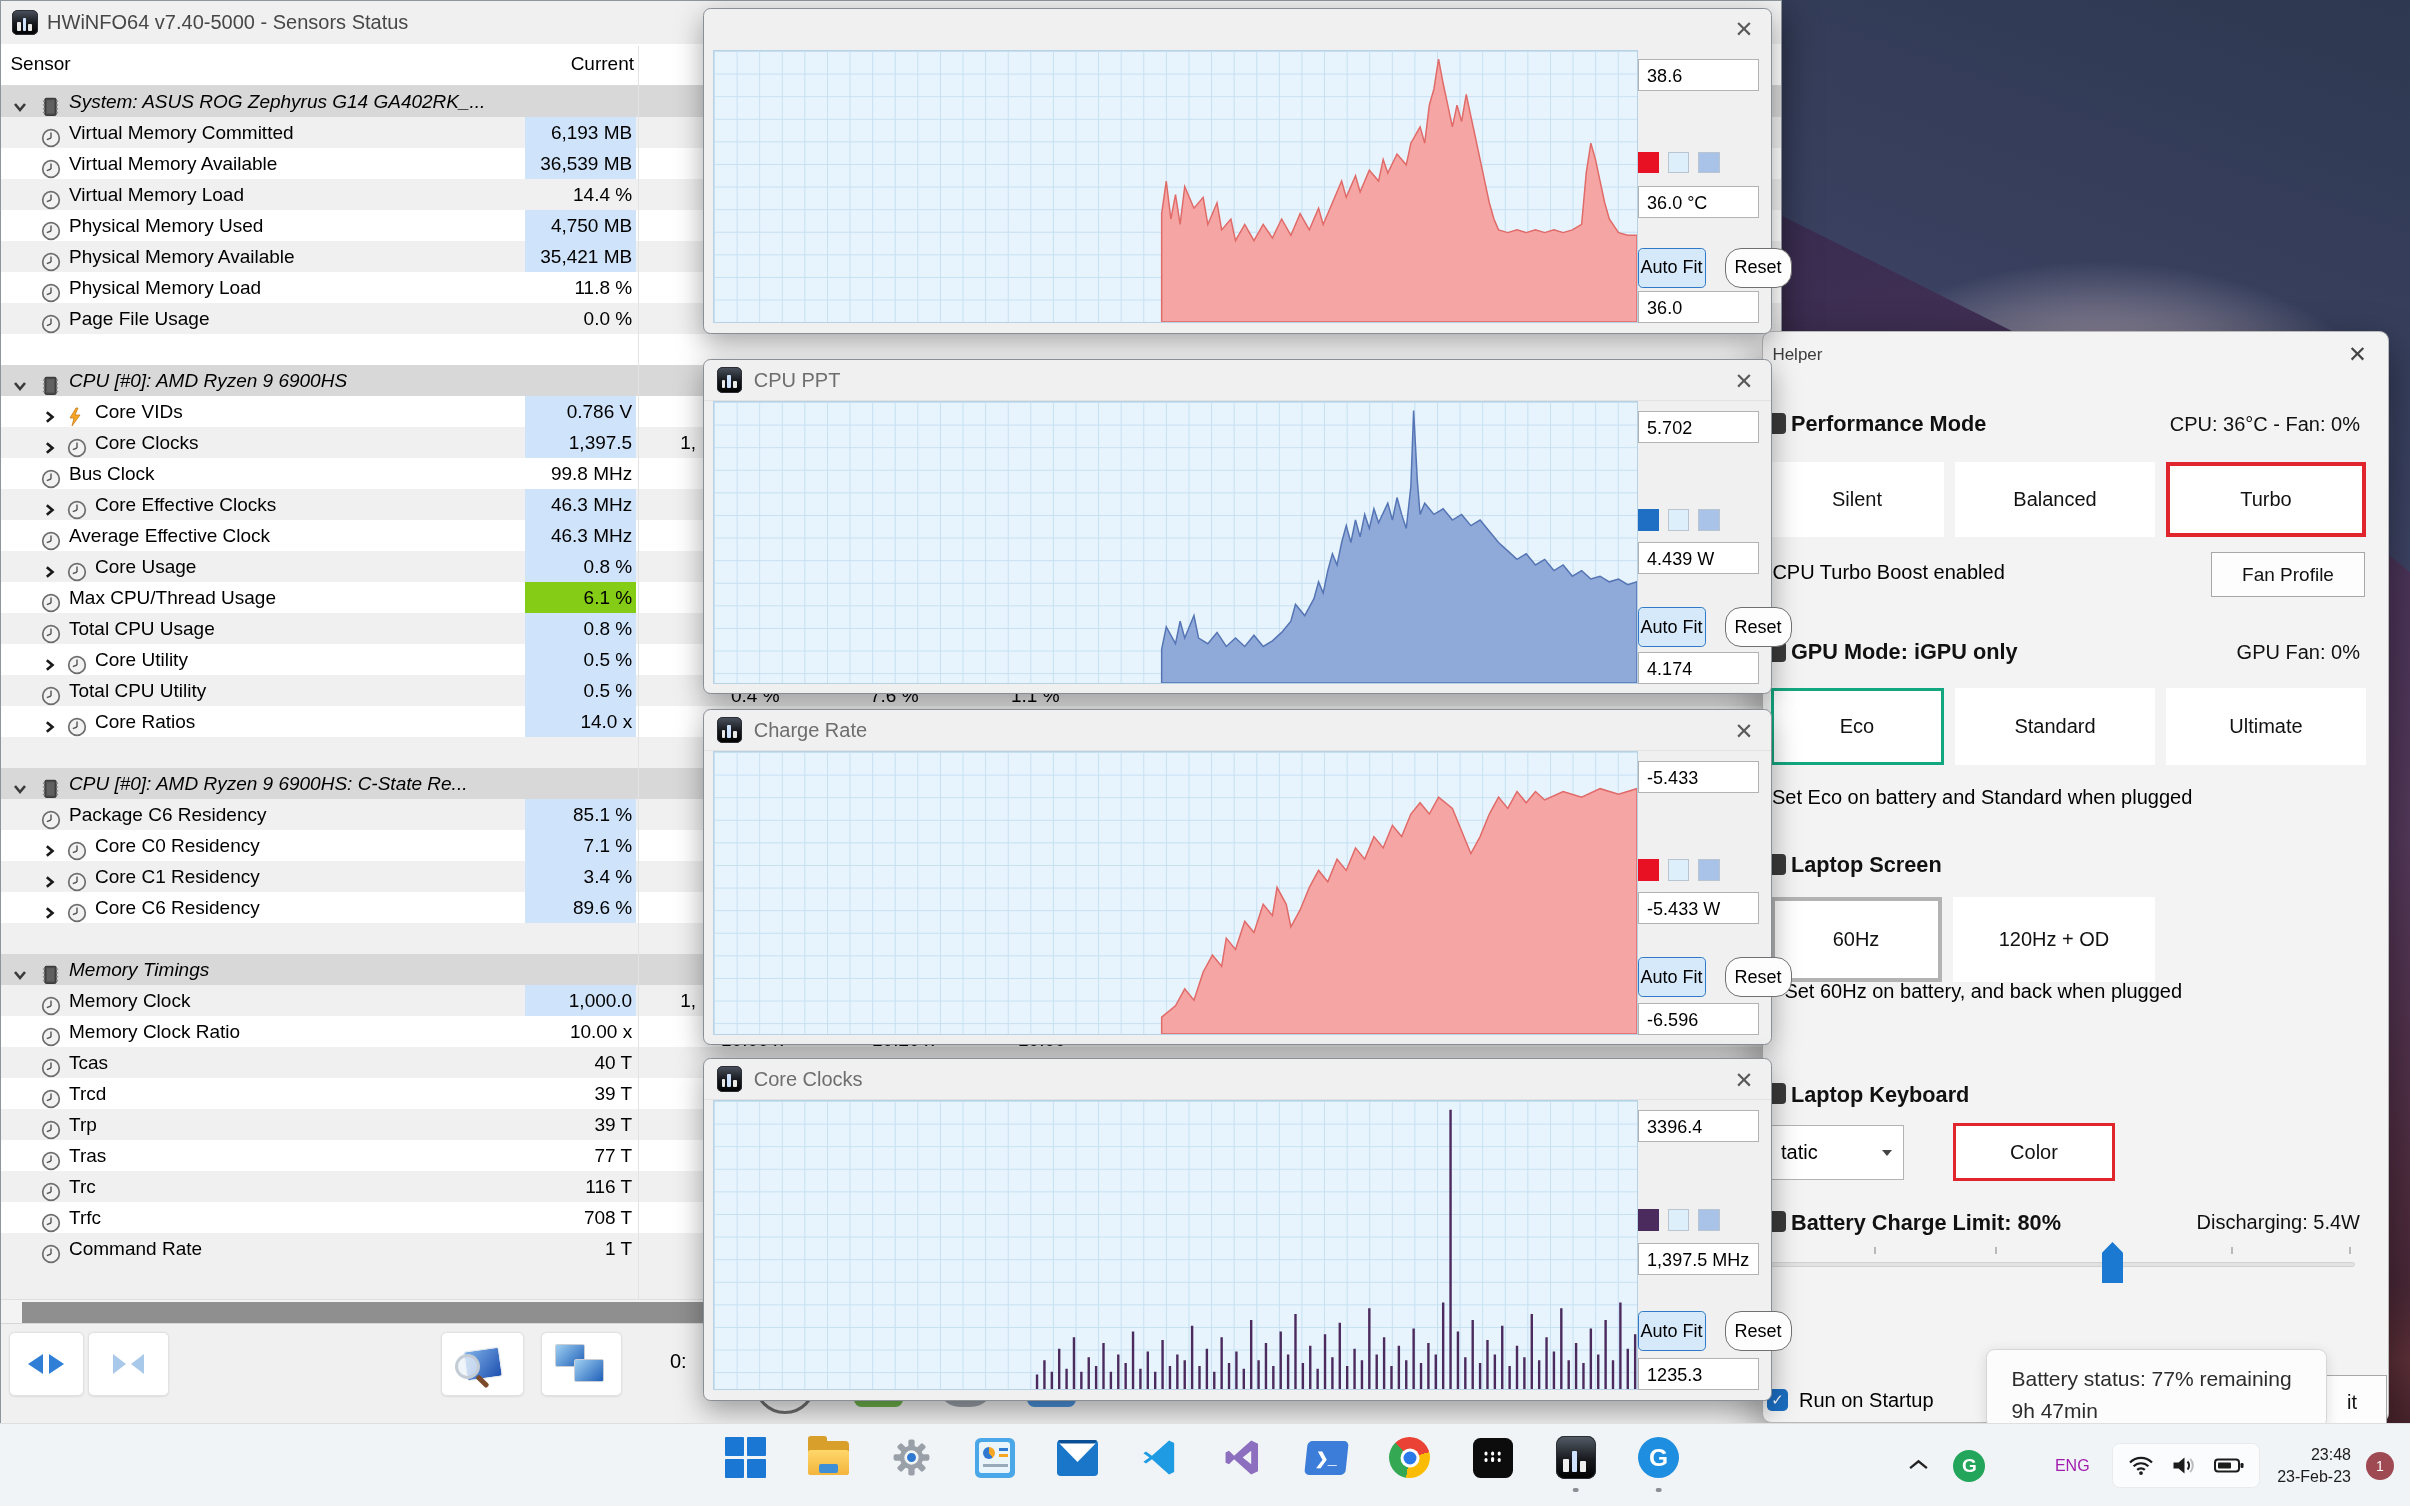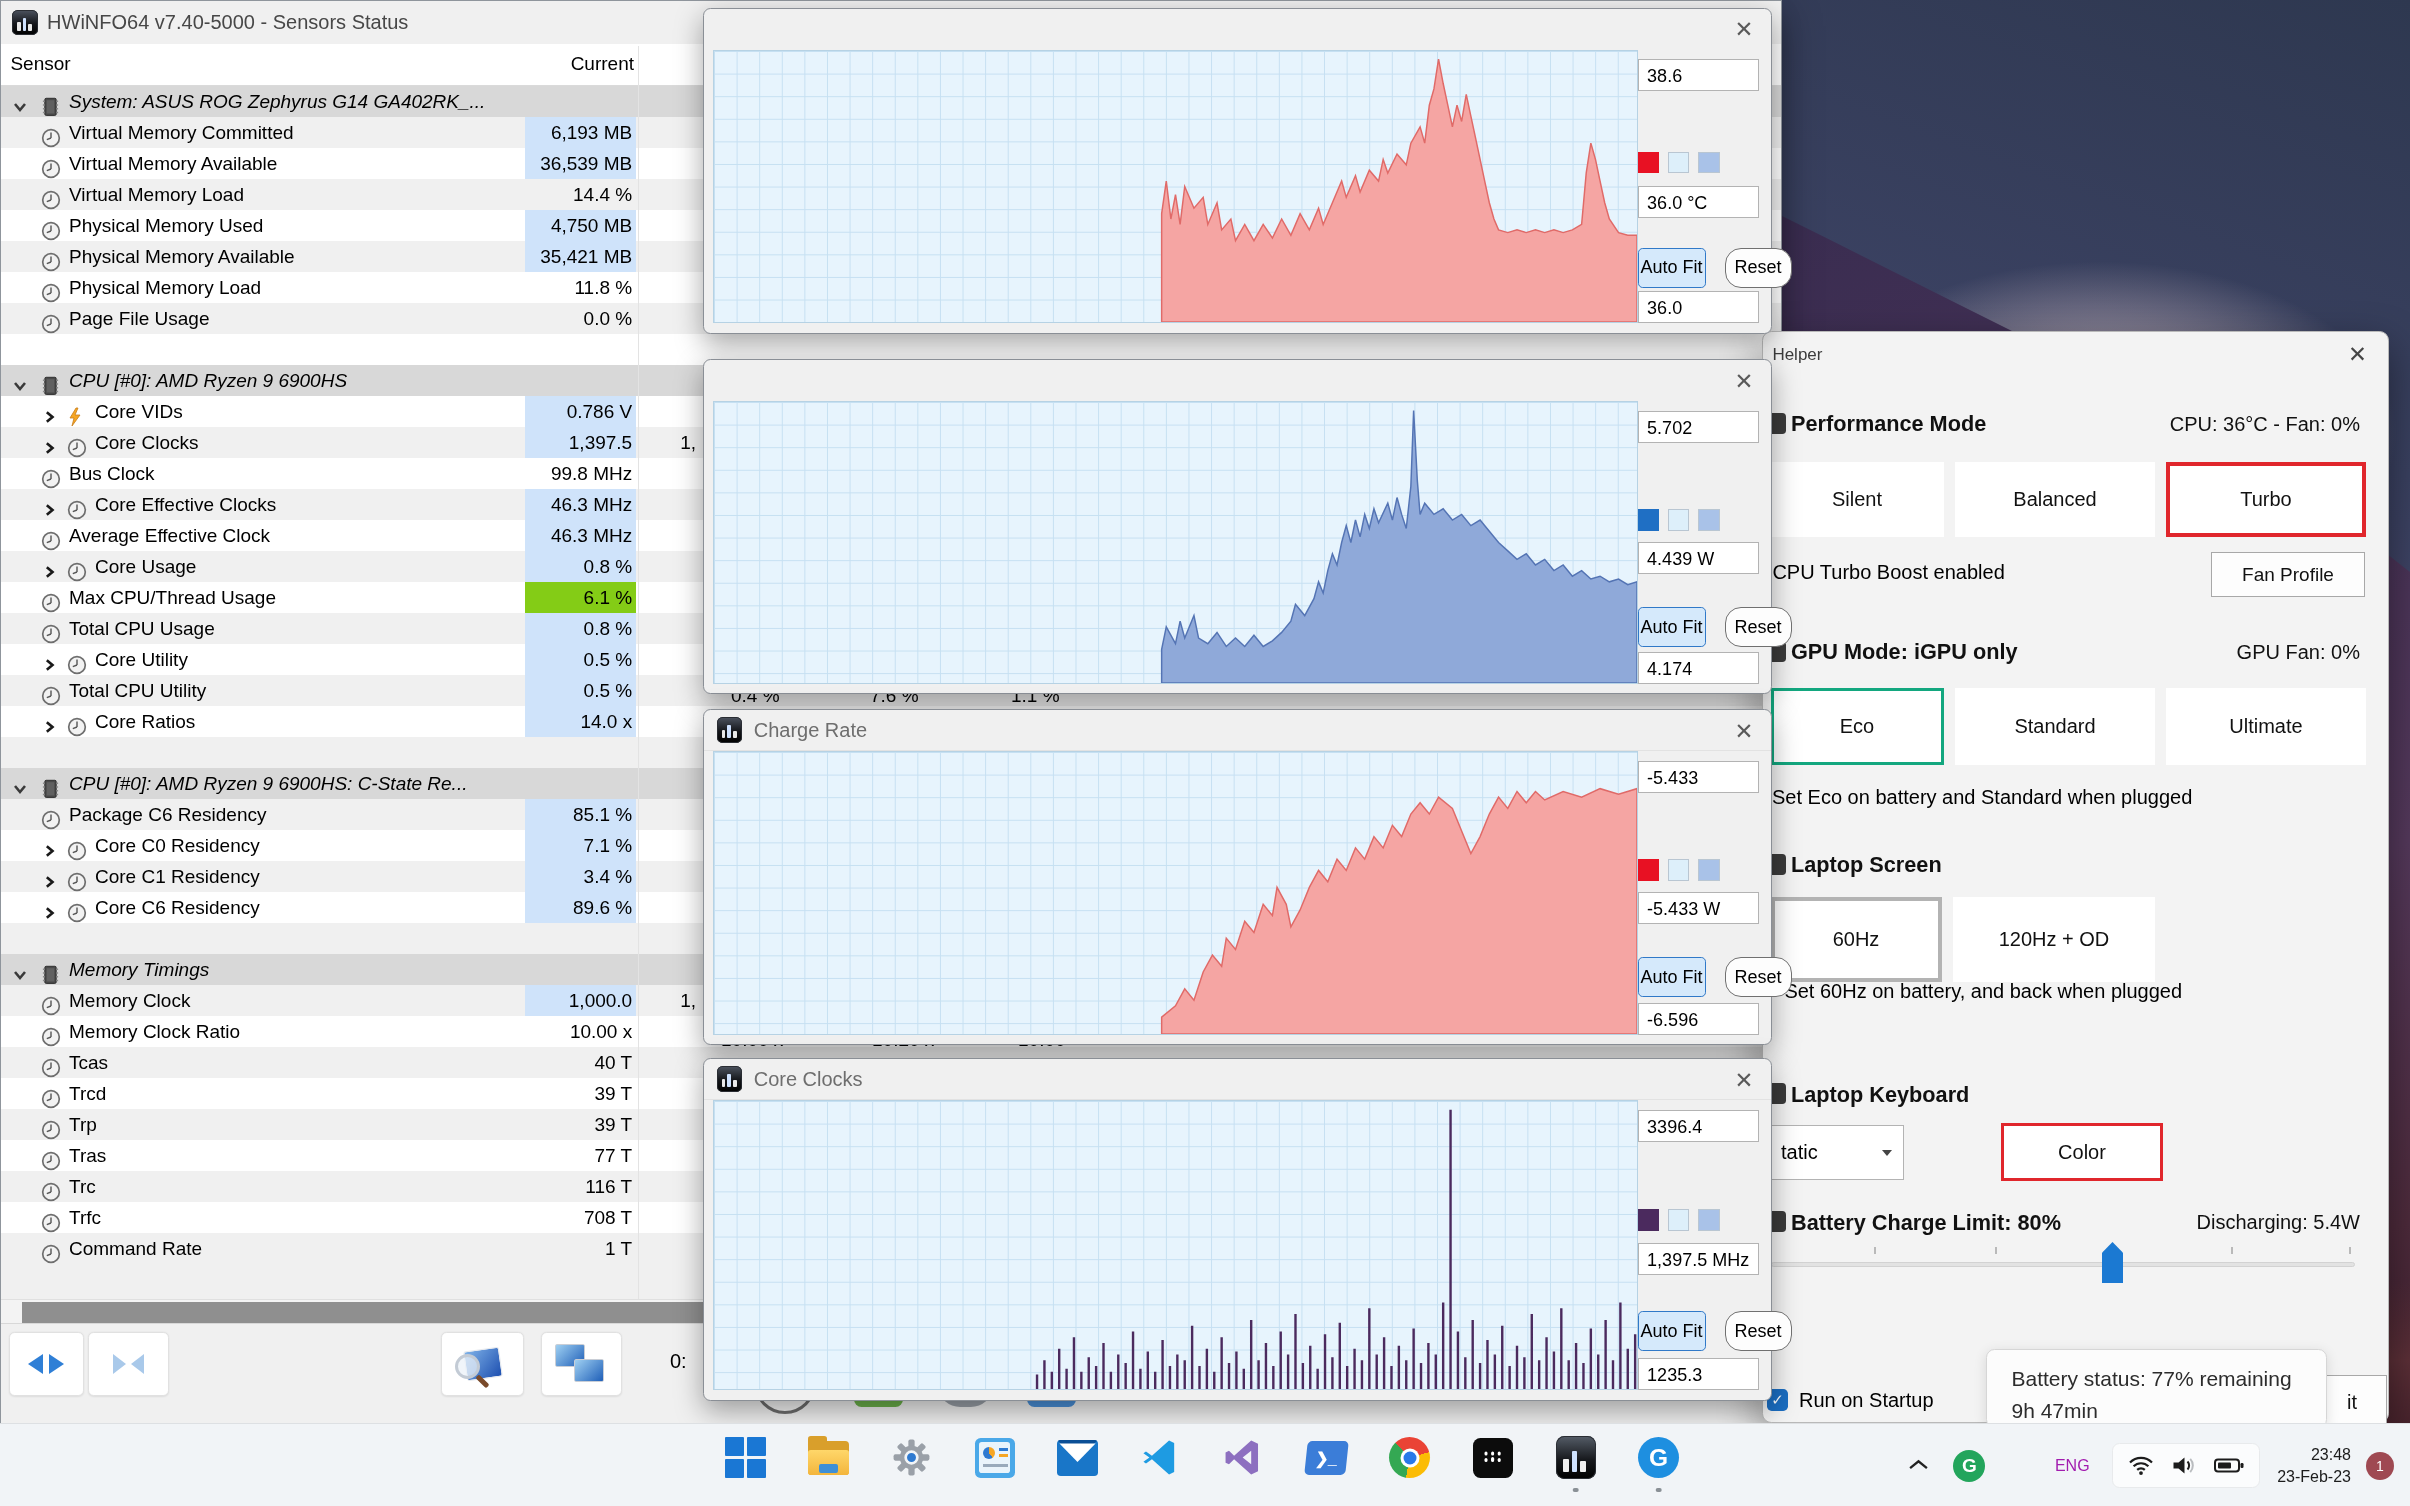--- a/index.html
+++ b/index.html
@@ -648,21 +648,21 @@
     <div class="gh gh-btn" style="left:7.5px;top:565px;width:171px;height:85px;border:4.7px solid #b3b3b3;">60Hz</div>
     <div class="gh gh-btn" style="left:190px;top:565px;width:202px;height:85px;">120Hz + OD</div>
     <div class="gh gh-note" style="left:9.4px;top:648px;margin-left:12px;">Set 60Hz on battery, and back when plugged</div>
 
     <div class="gh gh-ico" style="left:1.9px;top:751px;"></div>
     <div class="gh gh-h" style="left:28px;top:750px;">Laptop Keyboard</div>
     <div class="gh" style="left:0;top:793px;width:141px;height:55px;background:#fff;border:0.9px solid #b3b3b3;display:flex;align-items:center;justify-content:space-between;padding:0 11.3px 0 17px;font-size:20px;">
       <span>tatic</span>
       <span class="drop-arrow"></span>
     </div>
-    <div class="gh gh-btn" style="left:190px;top:791px;width:162px;height:58px;border:3.8px solid #e0262c;margin-left:48px;">Color</div>
+    <div class="gh gh-btn" style="left:190px;top:791px;width:162px;height:58px;border:3.8px solid #e0262c;">Color</div>
 
     <div class="gh gh-ico" style="left:1.9px;top:879px;"></div>
     <div class="gh gh-h" style="left:28px;top:878px;">Battery Charge Limit: 80%</div>
     <div class="gh gh-status" style="top:879px;">Discharging: 5.4W</div>
     <div class="gh tickrow" style="left:0;top:915px;width:603px;height:7.5px;">
       <i style="left:111px;"></i>
         <i style="left:232px;"></i>
         <i style="left:350px;"></i>
         <i style="left:468px;"></i>
         <i style="left:586px;"></i>
@@ -696,20 +696,28 @@
       <div class="gfield" style="top:132px;">36.0 °C</div>
       <div class="gbtns" style="top:194px;">
         <span class="autofit">Auto Fit</span>
         <span class="reset">Reset</span>
       </div>
       <div class="gfield" style="top:237px;">36.0</div>
     </div>
   </div>
 
   <div class="gwin" style="left:703px;top:359px;width:1067px;height:333px;">
+    <div class="gtitle">
+      <span class="hwicon">
+          <i></i>
+          <i></i>
+          <i></i>
+        </span>
+      <span>CPU PPT</span>
+    </div>
     <div class="closex">✕</div>
     <div class="plot" style="width:923px;height:281px;">
         <svg preserveAspectRatio="none" viewBox="0 0 1000 300">
           <path d="M 485.0 300 L 485.0 264.0 L 490.0 240.0 L 500.0 258.0 L 505.0 234.0 L 510.0 252.0 L 520.0 228.0 L 525.0 252.0 L 535.0 258.0 L 545.0 246.0 L 555.0 261.0 L 565.0 252.0 L 575.0 261.0 L 585.0 249.0 L 595.0 261.0 L 605.0 255.0 L 615.0 246.0 L 625.0 234.0 L 630.0 216.0 L 640.0 228.0 L 650.0 210.0 L 655.0 192.0 L 660.0 204.0 L 665.0 180.0 L 670.0 162.0 L 675.0 174.0 L 680.0 150.0 L 685.0 132.0 L 690.0 150.0 L 695.0 126.0 L 700.0 144.0 L 705.0 120.0 L 710.0 135.0 L 715.0 114.0 L 720.0 129.0 L 730.0 108.0 L 735.0 126.0 L 740.0 102.0 L 745.0 120.0 L 750.0 135.0 L 755.0 90.0 L 758.0 9.0 L 762.0 84.0 L 765.0 120.0 L 770.0 108.0 L 780.0 120.0 L 790.0 114.0 L 800.0 126.0 L 810.0 120.0 L 820.0 132.0 L 830.0 126.0 L 840.0 138.0 L 850.0 150.0 L 860.0 159.0 L 870.0 168.0 L 880.0 162.0 L 890.0 174.0 L 900.0 168.0 L 910.0 180.0 L 920.0 174.0 L 930.0 186.0 L 940.0 180.0 L 950.0 189.0 L 960.0 186.0 L 970.0 192.0 L 980.0 189.0 L 990.0 195.0 L 1000.0 192.0 L 1000 300 Z" fill="#8fa9d9" stroke="#5474b4" stroke-width="1.6"></path>
         </svg>
       </div>
     <div class="gpanel">
       <div class="gfield" style="top:5.6px;">5.702</div>
       <div class="swatches" style="top:104px;">
         <span class="sw" style="background: rgb(31, 111, 196);"></span>

